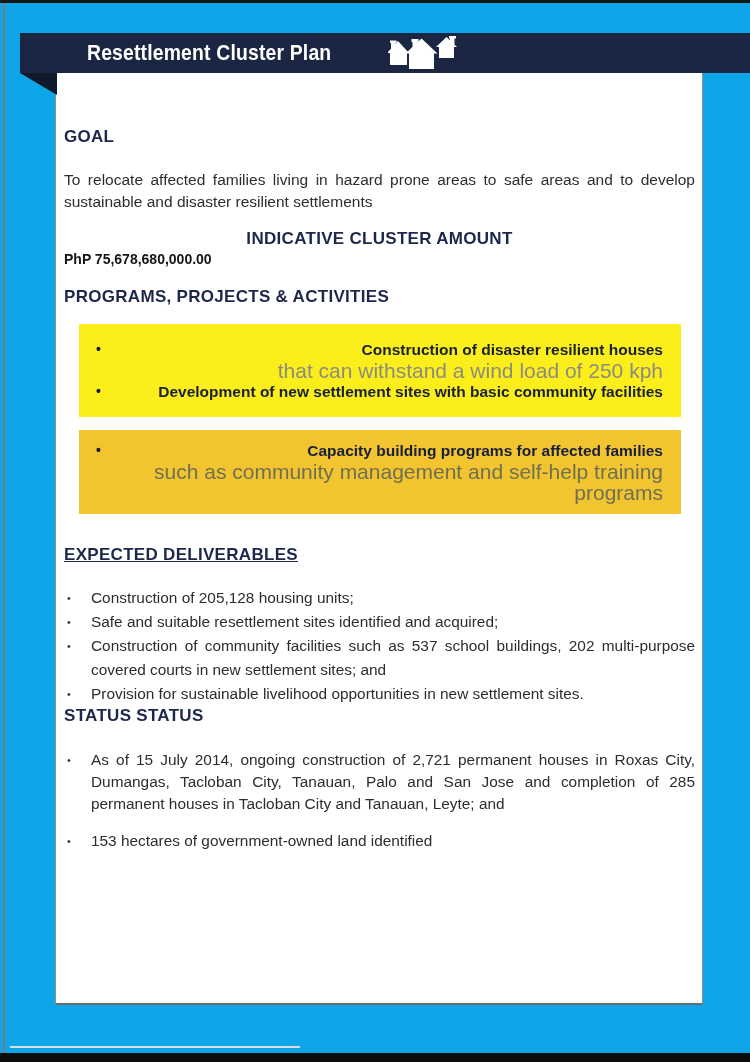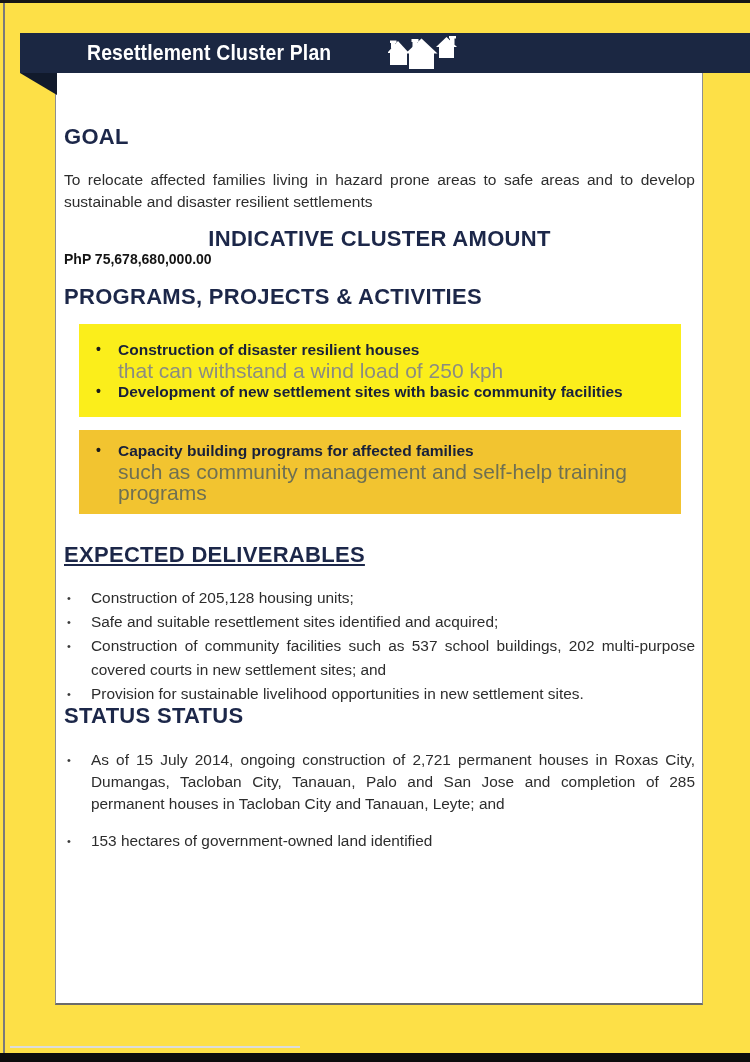--- a/index.html
+++ b/index.html
@@ -3,21 +3,21 @@
 <meta charset="utf-8">
 <style>
   html,body{margin:0;padding:0;}
   body{
     width:750px;height:1062px;
     background:#ffffff;
     font-family:"Liberation Sans", sans-serif;
     color:#2d2d2d;
     -webkit-font-smoothing:antialiased;
   }
-  .page{position:relative;width:750px;height:1062px;background:#fde047;overflow:hidden;}
+  .page{position:relative;width:750px;height:1062px;background:#0ea5e9;overflow:hidden;}
 
   
   .top-edge{position:absolute;top:0;left:0;width:750px;height:3px;background:#161616;}
   .left-edge{position:absolute;top:3px;left:3px;width:2px;height:1051px;background:#7a7a7a;}
   .faint-line{position:absolute;top:1046px;left:10px;width:290px;height:2px;background:#dcdcdc;}
   .bottom-bar{position:absolute;bottom:0;left:0;width:750px;height:9px;background:#0d0d0d;}
 
   
   .banner{
     position:absolute;left:20px;top:33px;right:0;height:40px;
@@ -49,21 +49,21 @@
     position:absolute;left:55px;top:62px;width:648px;height:943px;
     box-sizing:border-box;
     background:#ffffff;
     border:1px solid #8f8f8f;
     border-bottom:2px solid #6b6b6b;
     padding:64px 7px 0 8px;
     z-index:1;
   }
 
   h2{
-    font-size:22px;font-weight:bold;
+    font-size:17px;font-weight:bold;
     color:var(--heading-navy,#1c2749);
     letter-spacing:.3px;
     line-height:20px;
     margin:0;
   }
   .mb-goal{margin-bottom:22px;}
   .mb-ind{text-align:center;}
   .mb-ppa{margin-bottom:17px;}
   .mb-del{margin-bottom:21px;text-decoration:underline;}
   .mb-sta{margin-bottom:23px;}
@@ -83,21 +83,21 @@
     margin:0 14px 13px 15px;
     padding:15px 18px 15px 0;
   }
   .hl-yellow{background:var(--highlight-yellow,#fbee1b);}
   .hl-gold{background:var(--highlight-gold,#f2c430);padding-top:10px;padding-bottom:11px;margin-bottom:31px;}
   .hl-item{display:flex;}
   .hl-dot{
     width:39px;min-width:39px;text-align:center;
     font-size:14px;line-height:21px;color:#1a1a1a;font-weight:bold;
   }
-  .hl-text{flex:1;}
+  .hl-text{flex:1;text-align:right;}
   .hl-title{font-size:15.5px;font-weight:bold;color:#18203a;line-height:21px;}
   .hl-sub{font-size:21px;line-height:21px;}
   .sub-gray{color:var(--subtext-gray,#8b8c80);}
   .sub-olive{color:var(--subtext-olive,#6f7052);}
 
   
   ul.blist{list-style:none;margin:0;padding:0;}
   ul.blist li{display:flex;}
   .blist .dot{
     width:24px;min-width:24px;padding-left:3px;

